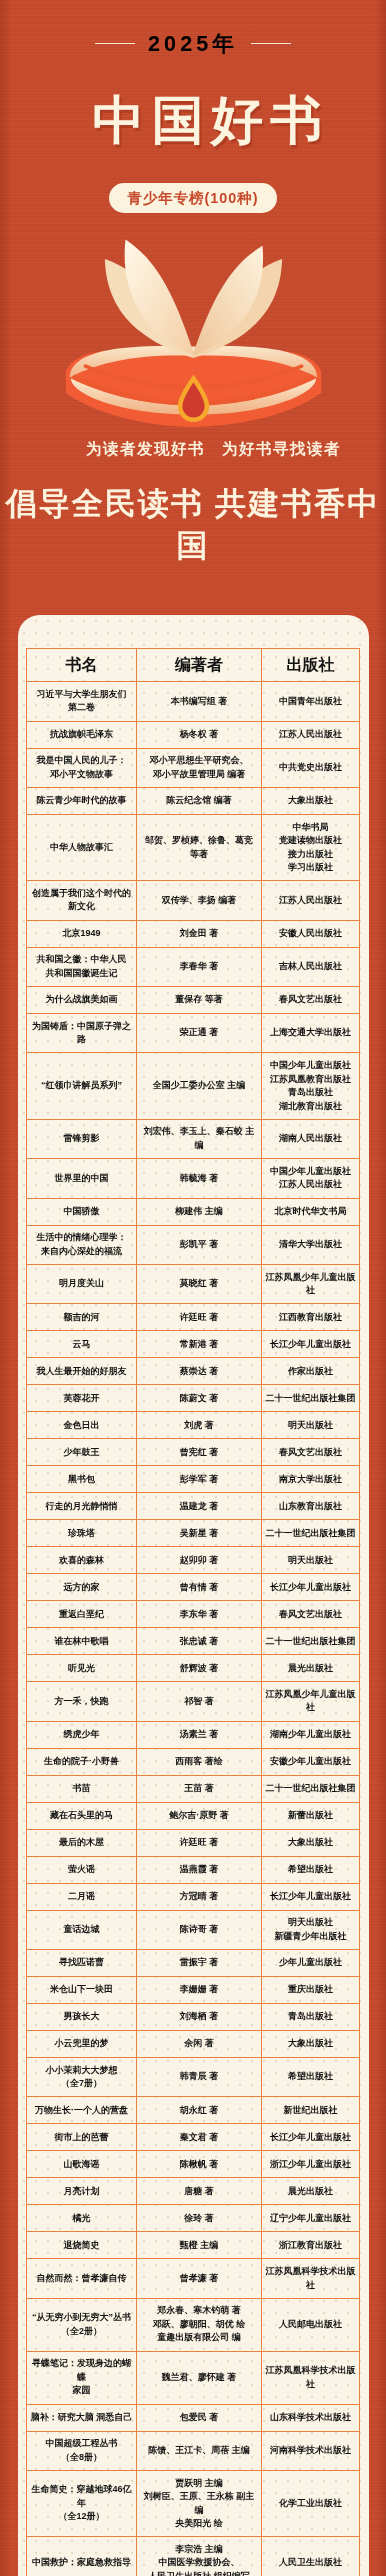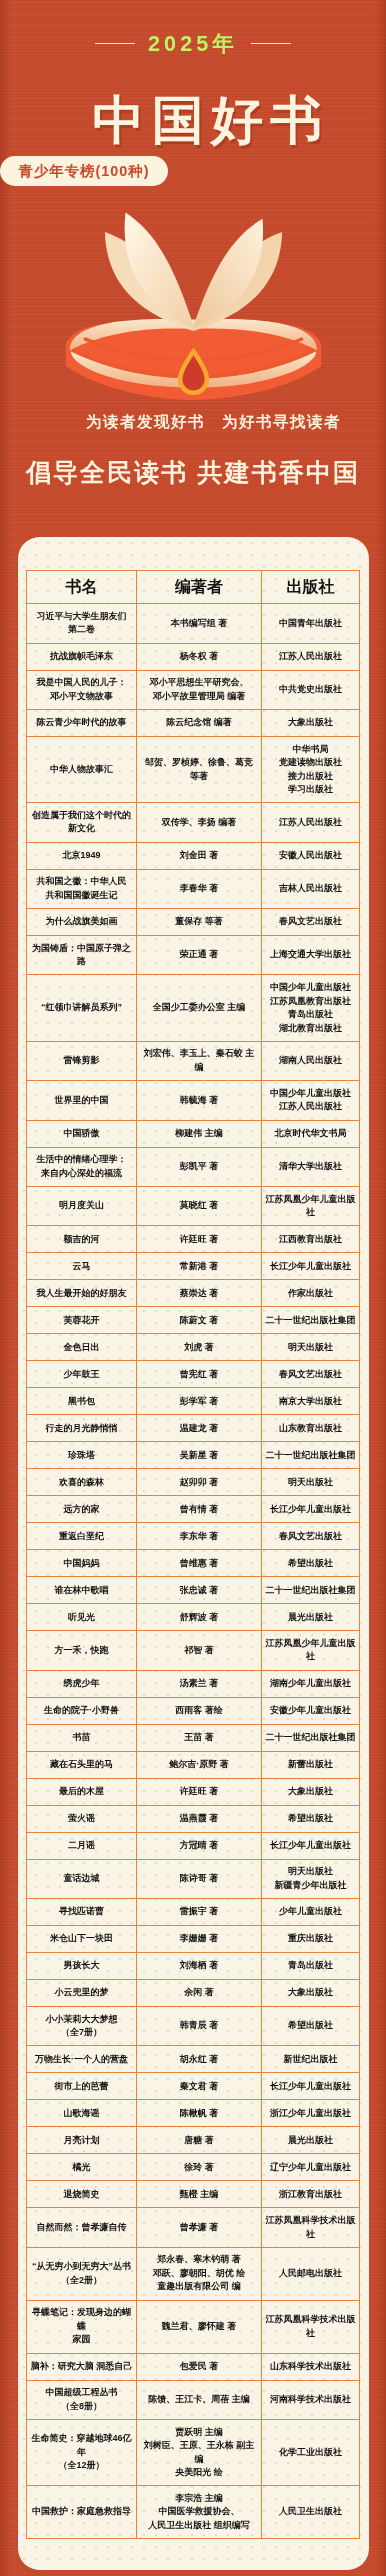--- a/index.html
+++ b/index.html
@@ -8,37 +8,37 @@
     font-family:"Liberation Sans","DejaVu Sans",sans-serif;
     background:
       linear-gradient(90deg, rgba(120,30,10,.28) 0, rgba(120,30,10,0) 11.3px, rgba(120,30,10,0) 375px, rgba(120,30,10,.28) 386px),
       repeating-linear-gradient(180deg, rgba(0,0,0,.03) 0 1px, rgba(255,255,255,.02) 1px 2.6px),
       #C74A2C;
     width:386px; min-height:3491px;
     padding-top:29px;
   }
   .year-row { display:flex; align-items:center; justify-content:center; gap:13.4px; height:29px; }
   .year-row .dash { width:40px; height:1.5px; background:#FCF3DE; opacity:.95; }
-  .year-label { color:#bef264; font-size:21.6px; font-weight:bold; letter-spacing:4.1px; }
+  .year-label { color:#000000; font-size:21.6px; font-weight:bold; letter-spacing:4.1px; }
   .page-title {
     margin-top:28px; text-align:center; color:#FCF4DF;
     font-size:52px; font-weight:bold; letter-spacing:7.2px;
     font-family:"Liberation Serif","DejaVu Serif",serif;
     text-shadow:2.1px 2.6px 0 rgba(130,30,8,.30);
     padding-left:36px;
   }
-  .badge-wrap { text-align:left; }
+  .badge-wrap { margin-top:27px; text-align:center; }
   .badge {
     display:inline-block; background:#FBF3DE; color:#C7492B;
     font-size:14.4px; font-weight:bold; letter-spacing:1px;
     padding:5.7px 18.5px; border-radius:515px;
   }
   .book-illustration { display:block; margin:9.3px auto 0; width:309px; height:206px; }
   .slogan1 { margin-top:10.3px; text-align:center; color:#FCF3DE; font-size:15.5px; font-weight:bold; letter-spacing:1.5px; white-space:pre;padding-left:41px; }
-  .slogan2 { margin-top:23px; text-align:center; color:#FCF3DE; font-size:25px; font-weight:bold; letter-spacing:2.1px; }
+  .slogan2 { margin-top:23px; text-align:center; color:#FCF3DE; font-size:31px; font-weight:bold; letter-spacing:2.1px; }
   .card {
     width:351px; margin:48px auto 24px;
     background:
       radial-gradient(rgba(205,185,140,.45) 0.7px, transparent 0.8px) 0 0 / 12px 12px,
       #FAF4E6;
     border-radius:21.6px;
     padding:33px 8.2px 31px;
   }
   table.book-table {
     width:100%; border-collapse:collapse; table-layout:fixed;
@@ -300,25 +300,20 @@
     <td class="a">曾有情 著</td>
     <td class="p">长江少年儿童出版社</td>
   </tr>
 
   <tr>
     <td class="t">重返白垩纪</td>
     <td class="a">李东华 著</td>
     <td class="p">春风文艺出版社</td>
   </tr>
 
-  <tr>
-    <td class="t">中国妈妈</td>
-    <td class="a">曾维惠 著</td>
-    <td class="p">希望出版社</td>
-  </tr>
 
   <tr>
     <td class="t">谁在林中歌唱</td>
     <td class="a">张忠诚 著</td>
     <td class="p">二十一世纪出版社集团</td>
   </tr>
 
   <tr>
     <td class="t">听见光</td>
     <td class="a">舒辉波 著</td>

